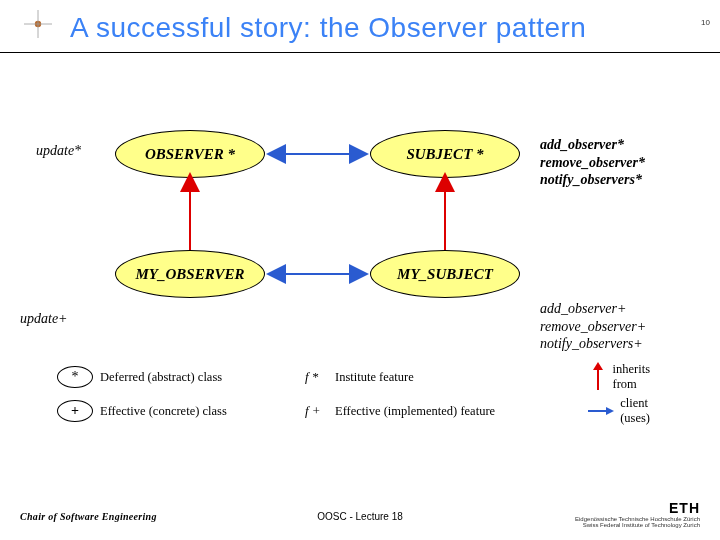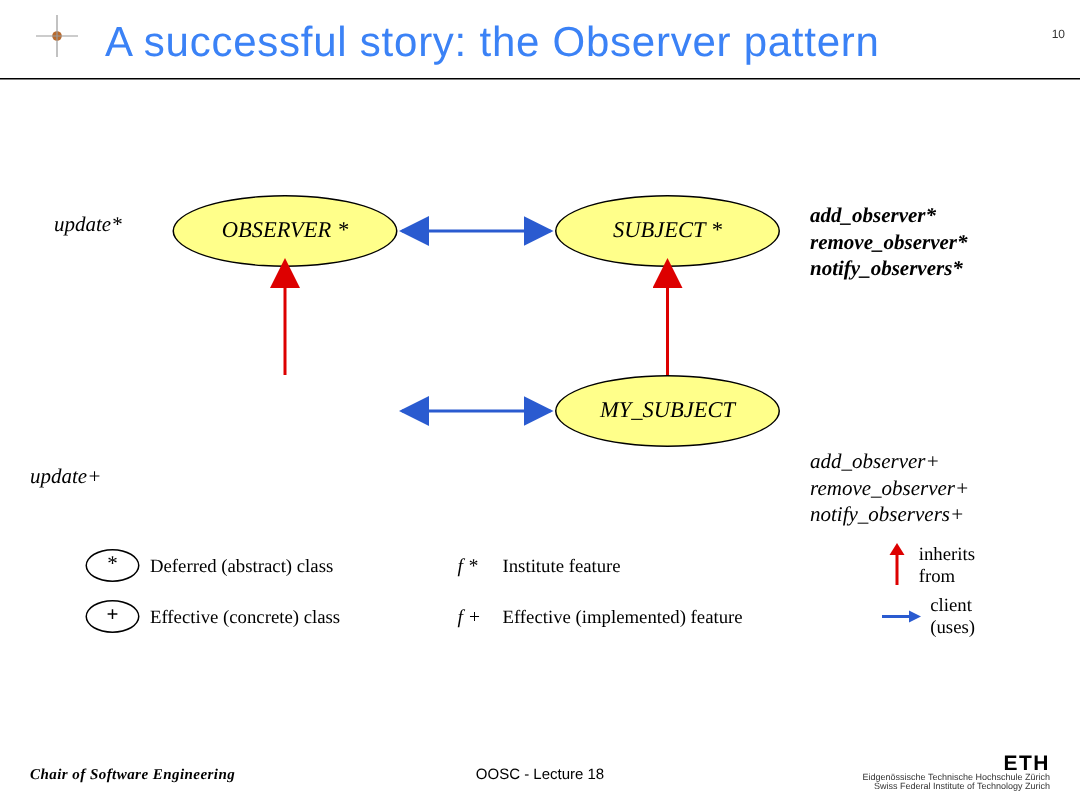--- a/index.html
+++ b/index.html
@@ -51,21 +51,21 @@
     position: absolute;
     border-radius: 50%;
     border: 1.2px solid #000;
     display: flex;
     align-items: center;
     justify-content: center;
     font-style: italic;
     font-size: 15px;
     font-family: "Times New Roman", serif;
   }
-  .deferred { background: #ffff8a; }
+  .deferred { background: #ffff8a; font-weight: bold; }
   .observer-abs { left: 115px; top: 60px; width: 150px; height: 48px; }
   .subject-abs  { left: 370px; top: 60px; width: 150px; height: 48px; }
   .my-observer  { left: 115px; top: 180px; width: 150px; height: 48px; }
   .my-subject   { left: 370px; top: 180px; width: 150px; height: 48px; }
   .side-label {
     position: absolute;
     font-style: italic;
     font-size: 14px;
     font-family: "Times New Roman", serif;
     color: #000;
@@ -171,20 +171,23 @@
 </div>
 <div class="slide-num">10</div>
 
 <div class="diagram">
 
   <div class="ellipse deferred observer-abs">
     <span>OBSERVER *</span>
   </div>
   <div class="ellipse deferred subject-abs">
     <span>SUBJECT *</span>
+  </div>
+  <div class="ellipse deferred my-observer">
+    <span>MY_OBSERVER</span>
   </div>
   <div class="ellipse deferred my-subject">
     <span>MY_SUBJECT</span>
   </div>
 
   <div class="side-label" style="left:20px; top:72px;margin-left:16px;">update*</div>
   <div class="side-label" style="left:20px; top:240px;">update+</div>
   <div class="side-label" style="left:540px; top:66px;font-weight:bold;">
     <div>add_observer*</div>
     <div>remove_observer*</div>

